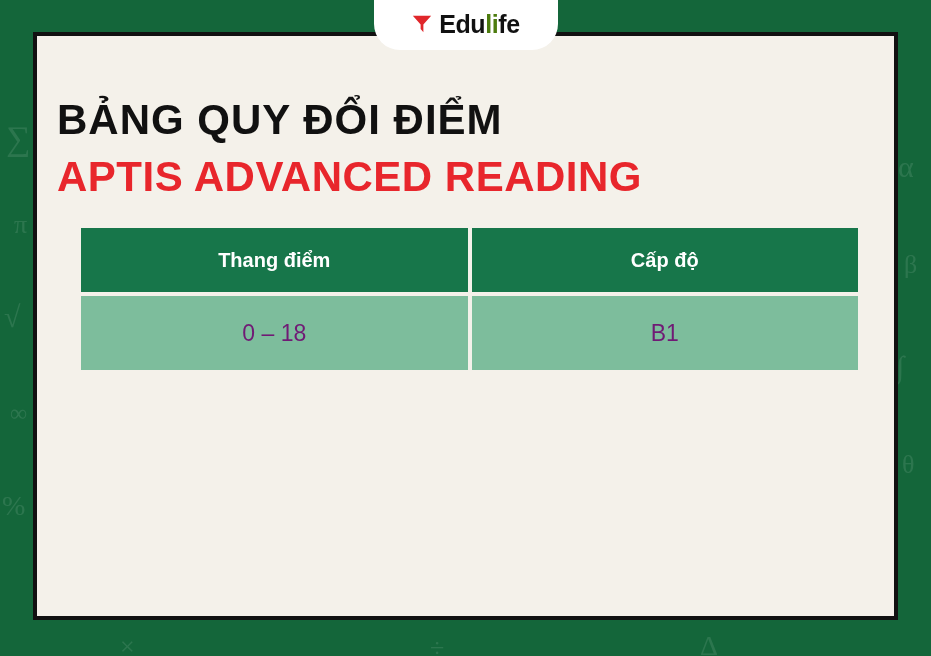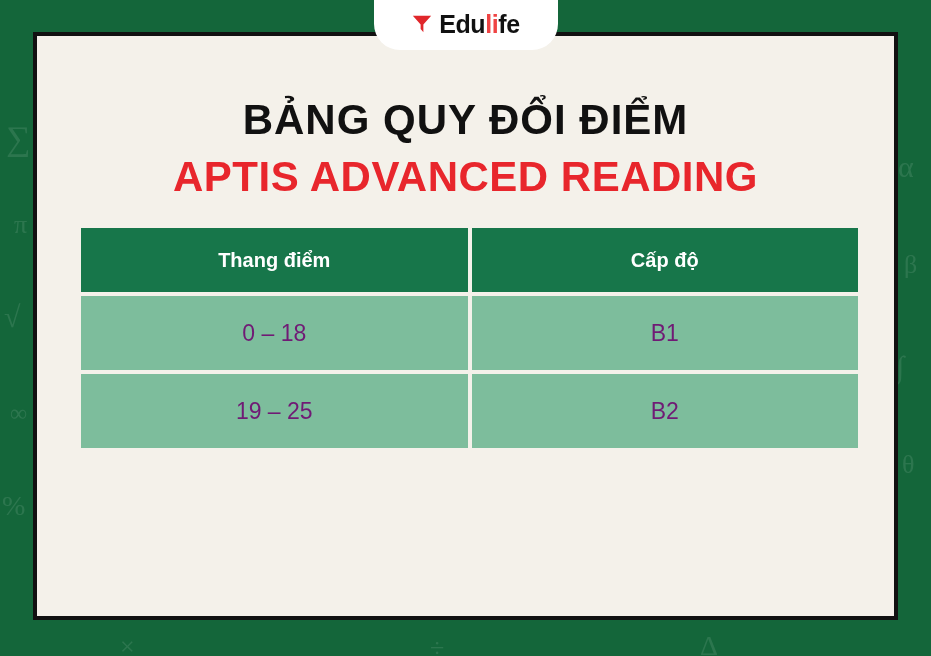--- a/index.html
+++ b/index.html
@@ -70,28 +70,28 @@
     width: 22px;
     height: 22px;
     display: inline-block;
   }
   .logo-text {
     font-size: 25px;
     font-weight: bold;
     color: #111111;
     letter-spacing: -0.4px;
   }
-  .logo-text .accent { color: #ef4444; }
+  .logo-text .accent { color: #4d7c0f; }
 
   .titles {
     position: absolute;
     left: 0;
     right: 0;
     top: 58px;
-    text-align: center;
+    padding-left: 20px;
   }
   .title-main {
     font-size: 42px;
     font-weight: bold;
     color: #111111;
     letter-spacing: 1px;
     line-height: 1.25;
     margin: 0;
   }
   .title-sub {
@@ -164,24 +164,20 @@
         <tr>
           <th>Thang điểm</th>
           <th>Cấp độ</th>
         </tr>
       </thead>
       <tbody>
         <tr>
           <td>0 – 18</td>
           <td>B1</td>
         </tr>
-        <tr>
-          <td>19 – 25</td>
-          <td>B2</td>
-        </tr>
       </tbody>
     </table>
 
   </div>
 
   <div class="logo-badge">
     <span class="logo-mark">
       <svg viewBox="0 0 24 24" width="22" height="22" aria-hidden="true">
         <path d="M2 3 H22 L13.5 12.5 V21 L10.5 17.5 V12.5 Z" fill="#e0272b"></path>
       </svg>

